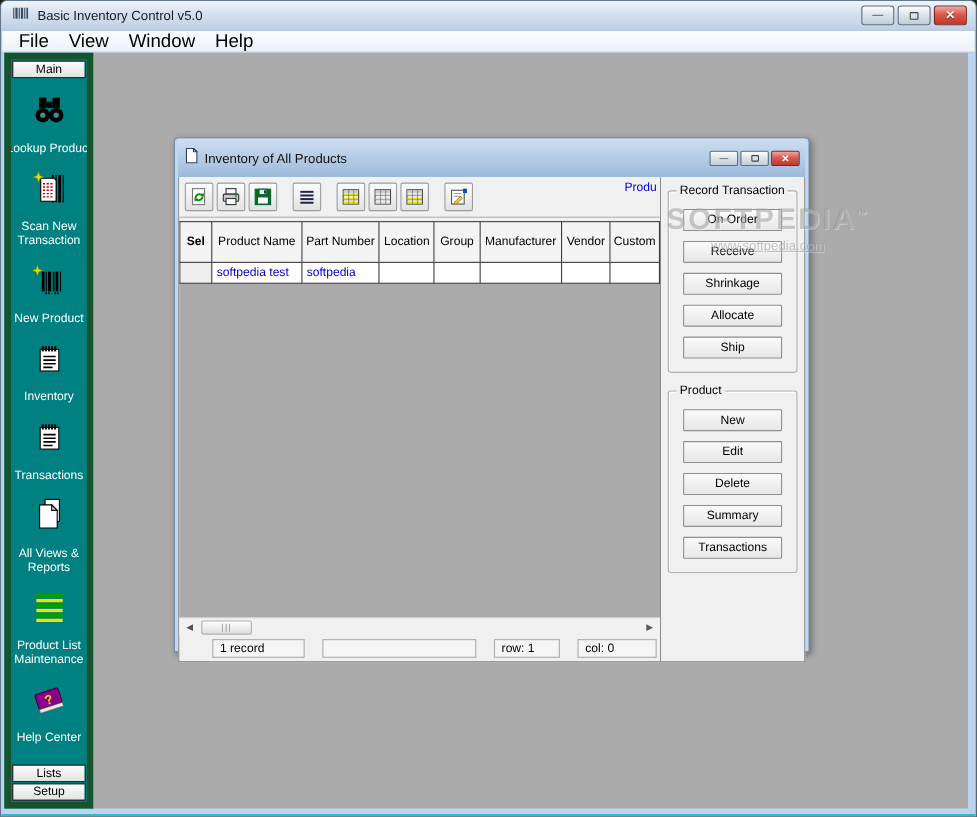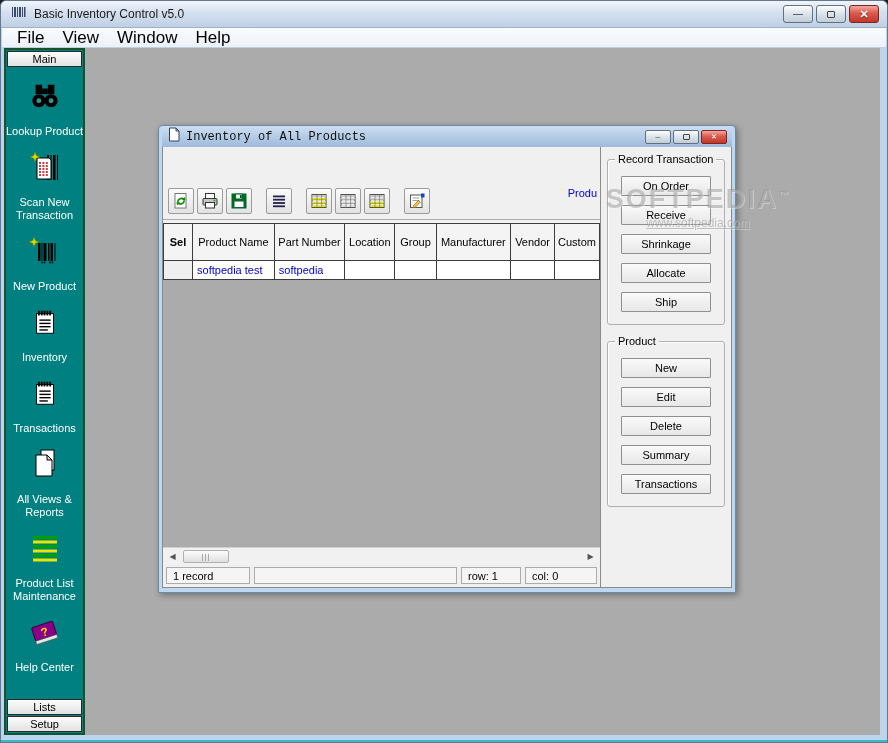--- a/index.html
+++ b/index.html
@@ -25,53 +25,53 @@
 
   
   .menubar{height:20px;margin:0 1px;background:linear-gradient(#FAFCFE,#ECF1F8);
     border-bottom:1px solid #C2CFDF;display:flex;align-items:center;padding:0 6px;}
   .menu-item{font-size:17px;padding:2px 9px;color:#000;cursor:default;}
 
   
   .appbody{display:flex;height:687px;margin:0 7px 0 3px;}
 
   
-  .sidebar{width:81px;background:#008080;border:2px solid #14532d;display:flex;flex-direction:column;}
+  .sidebar{width:81px;background:#008080;border:6px solid #14532d;display:flex;flex-direction:column;}
   .side-tab{height:16px;margin:1px;background:linear-gradient(#FCFCFC,#E2E2E2);
     border:1px solid #2a2a2a;font-size:11px;text-align:center;line-height:14px;color:#000;cursor:default;}
   .nav{flex:1;overflow:hidden;display:flex;flex-direction:column;align-items:center;padding-top:12px;}
   .nav-item{display:flex;flex-direction:column;align-items:center;margin-bottom:13px;cursor:default;}
   .nav-item .nav-icon{height:32px;display:flex;align-items:center;justify-content:center;}
   .nav-label{color:#FFFFFF;font-size:11px;line-height:13px;text-align:center;margin-top:13px;width:78px;}
   .side-bottom{margin-top:auto;}
 
   
   .workspace{flex:1;background:#ABABAB;position:relative;}
 
   
   .child{position:absolute;left:73px;top:77px;width:578px;height:468px;background:#BED8F1;
     border:1px solid #6E89A4;border-radius:4px 4px 0 0;padding:0 3px 3px 3px;
     box-shadow:2px 2px 6px rgba(0,0,0,.35);z-index:10;}
-  .child-titlebar{height:21px;display:flex;align-items:center;padding:0 5px;
-    background:linear-gradient(#CDDEF1,#9DBADB);font-family:Liberation Mono, monospace;}
+  .child-titlebar{height:35px;display:flex;align-items:center;padding:0 5px;
+    background:linear-gradient(#CDDEF1,#9DBADB);}
   .child-title{font-size:12px;color:#111;margin-left:5px;}
   .child-buttons{margin-left:auto;display:flex;gap:2px;}
   .child-btn{width:26px;height:14px;border:1px solid #60707E;border-radius:2px;
     background:linear-gradient(#FDFDFD,#DDE5EC 45%,#C2CDD8);
     display:flex;align-items:center;justify-content:center;font-size:8px;color:#333;cursor:default;}
   .child-btn.max .glyph{border:1.2px solid #444;width:7px;height:6px;font-size:0;border-radius:1px;}
   .child-btn.close{background:linear-gradient(#F2A79E,#DB5A4C 45%,#BE382C);border-color:#7E261E;}
   .child-btn.close .glyph{color:#fff;font-weight:bold;font-size:9px;}
 
   .child-body{display:flex;height:441px;background:#F0F0F0;border:1px solid #8A8A8A;border-top:none;}
   .grid-pane{width:447px;display:flex;flex-direction:column;border-right:1px solid #8A8A8A;}
 
   
   .toolbar{height:37px;display:flex;align-items:center;padding:0 5px;gap:3px;
-    border-bottom:1px solid #ACACAC;position:relative;background:#F0F0F0;margin-top:36px;}
+    border-bottom:1px solid #ACACAC;position:relative;background:#F0F0F0;}
   .tb-btn{width:26px;height:26px;background:linear-gradient(#FCFCFC,#E2E2E2);
     border:1px solid #9C9C9C;border-radius:2px;display:flex;align-items:center;justify-content:center;cursor:default;}
   .tb-gap{width:8px;}
   .tb-link{position:absolute;right:3px;top:4px;color:#0000D8;font-size:11px;white-space:nowrap;cursor:pointer;}
 
   
   .grid-area{flex:1;background:#ABABAB;border-top:3px solid #F0F0F0;overflow:hidden;position:relative;}
   table.grid{border-collapse:collapse;table-layout:fixed;font-size:11px;background:#fff;}
   table.grid th{background:#F4F4F4;border:1px solid #3C3C3C;font-weight:normal;color:#000;
     height:37px;padding:2px 3px;text-align:center;overflow:hidden;white-space:nowrap;}
@@ -83,21 +83,21 @@
   
   .hscroll{height:17px;background:#F1F1F1;border-top:1px solid #CFCFCF;display:flex;align-items:center;padding:0 1px;}
   .hs-btn{width:17px;height:14px;display:flex;align-items:center;justify-content:center;color:#555;
     font-size:8px;background:#F1F1F1;border:none;cursor:default;}
   .hs-thumb{width:46px;height:13px;background:linear-gradient(#FDFDFD,#DFDFDF);border:1px solid #AFAFAF;
     border-radius:2px;margin-left:2px;display:flex;align-items:center;justify-content:center;
     color:#8a8a8a;font-size:8px;letter-spacing:1px;cursor:default;}
   .hs-right{margin-left:auto;}
 
   
-  .statusbar{height:23px;background:#F0F0F0;display:flex;align-items:center;padding:2px 3px;gap:4px;}
+  .statusbar{height:23px;background:#F0F0F0;display:flex;align-items:center;padding:2px 3px;gap:16px;margin-left:27px;}
   .sb-box{height:17px;border:1px solid #ABABAB;background:#F5F5F5;font-size:11px;color:#000;
     display:flex;align-items:center;padding:0 6px;white-space:nowrap;overflow:hidden;}
   .sb-records{width:84px;}
   .sb-mid{flex:1;}
   .sb-row{width:60px;}
   .sb-col{width:72px;}
 
   
   .right-panel{flex:1;background:#F0F0F0;padding:12px 6px 8px;display:flex;flex-direction:column;align-items:flex-end;}
   .groupbox{border:1px solid #B0B0B0;border-radius:3px;position:relative;padding:16px 13px 12px;

